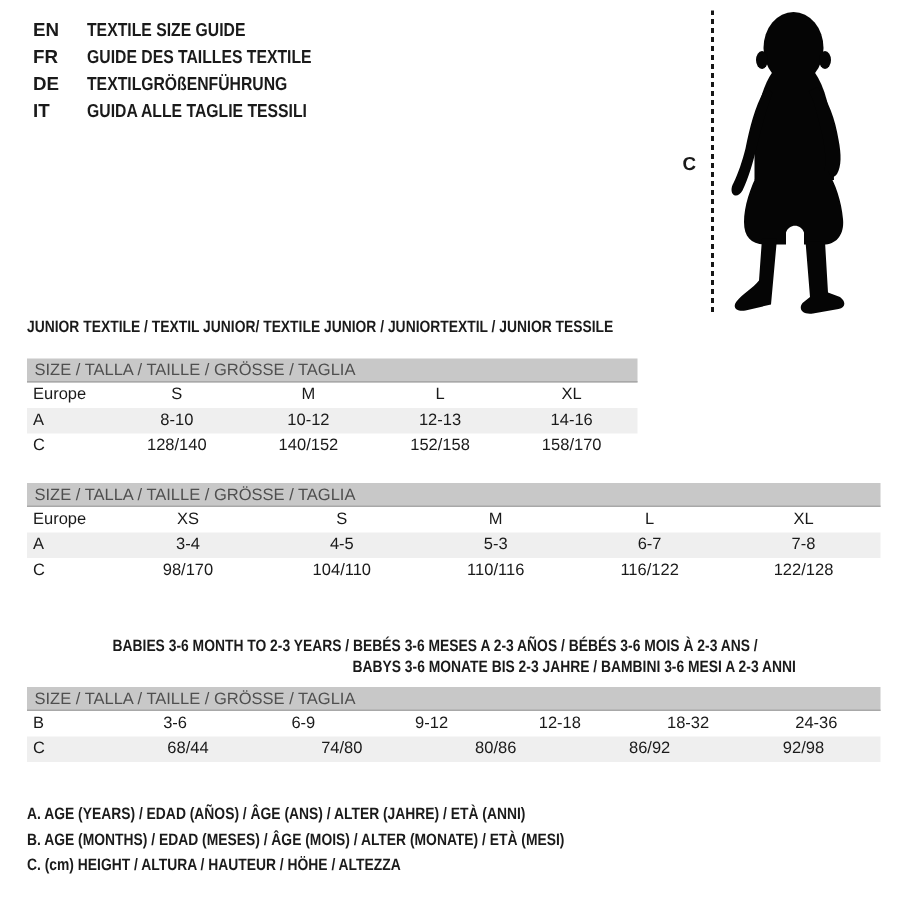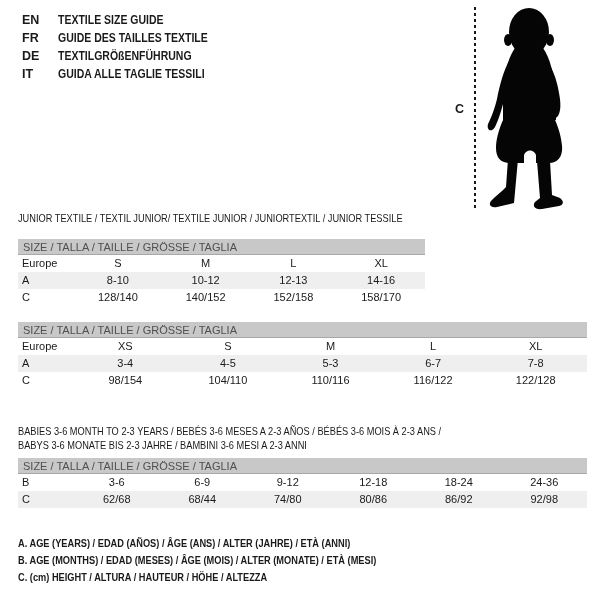--- a/index.html
+++ b/index.html
@@ -26,21 +26,21 @@
   .c-label{position:absolute;left:3px;top:98px;font-weight:bold;font-size:12.5px;}
   .dashline{
     position:absolute;left:22px;top:3px;width:2px;height:201px;
     background:repeating-linear-gradient(to bottom,#161616 0 3px,transparent 3px 6px);
   }
   .baby{position:absolute;left:33px;top:0;}
 
   
   .sizes-section{position:absolute;left:18px;}
   .sec-title{
-    margin:0 0 15px 0;font-size:11px;font-weight:normal;line-height:12px;white-space:nowrap;
+    margin:0 0 15px 0;font-size:11px;font-weight:bold;line-height:12px;white-space:nowrap;text-align:right;
   }
   .sec-title.two-line{margin-bottom:6px;line-height:14px;}
   .sec-title .tline{display:block;}
   .title-sub{font-size:7.5px;vertical-align:-2px;letter-spacing:0;}
   .size-bar{
     background:var(--header-bar,#c8c8c8);
     border-bottom:1px solid #a8a8a8;
     height:16px;line-height:16px;
     padding-left:5px;box-sizing:border-box;
     font-size:11px;color:var(--size-text,#4f4f4f);
@@ -143,21 +143,21 @@
         <div class="trow shaded">
           <div class="tlabel">A</div>
           <div class="tcell">3-4</div>
           <div class="tcell">4-5</div>
           <div class="tcell">5-3</div>
           <div class="tcell">6-7</div>
           <div class="tcell">7-8</div>
         </div>
         <div class="trow">
           <div class="tlabel">C</div>
-          <div class="tcell">98/154</div>
+          <div class="tcell">98/170</div>
           <div class="tcell">104/110</div>
           <div class="tcell">110/116</div>
           <div class="tcell">116/122</div>
           <div class="tcell">122/128</div>
         </div>
       </div>
   </section>
 
   <section class="sizes-section" style="top:424px;width:569px;">
     <h2 class="sec-title two-line">
@@ -167,26 +167,25 @@
     <div class="size-bar">
       <span>SIZE / TALLA / TAILLE / GRÖSSE / TAGLIA</span>
     </div>
     <div class="stable">
         <div class="trow">
           <div class="tlabel">B</div>
           <div class="tcell">3-6</div>
           <div class="tcell">6-9</div>
           <div class="tcell">9-12</div>
           <div class="tcell">12-18</div>
-          <div class="tcell">18-24</div>
+          <div class="tcell">18-32</div>
           <div class="tcell">24-36</div>
         </div>
         <div class="trow shaded">
           <div class="tlabel">C</div>
-          <div class="tcell">62/68</div>
           <div class="tcell">68/44</div>
           <div class="tcell">74/80</div>
           <div class="tcell">80/86</div>
           <div class="tcell">86/92</div>
           <div class="tcell">92/98</div>
         </div>
       </div>
   </section>
 
   <div class="footnotes">

